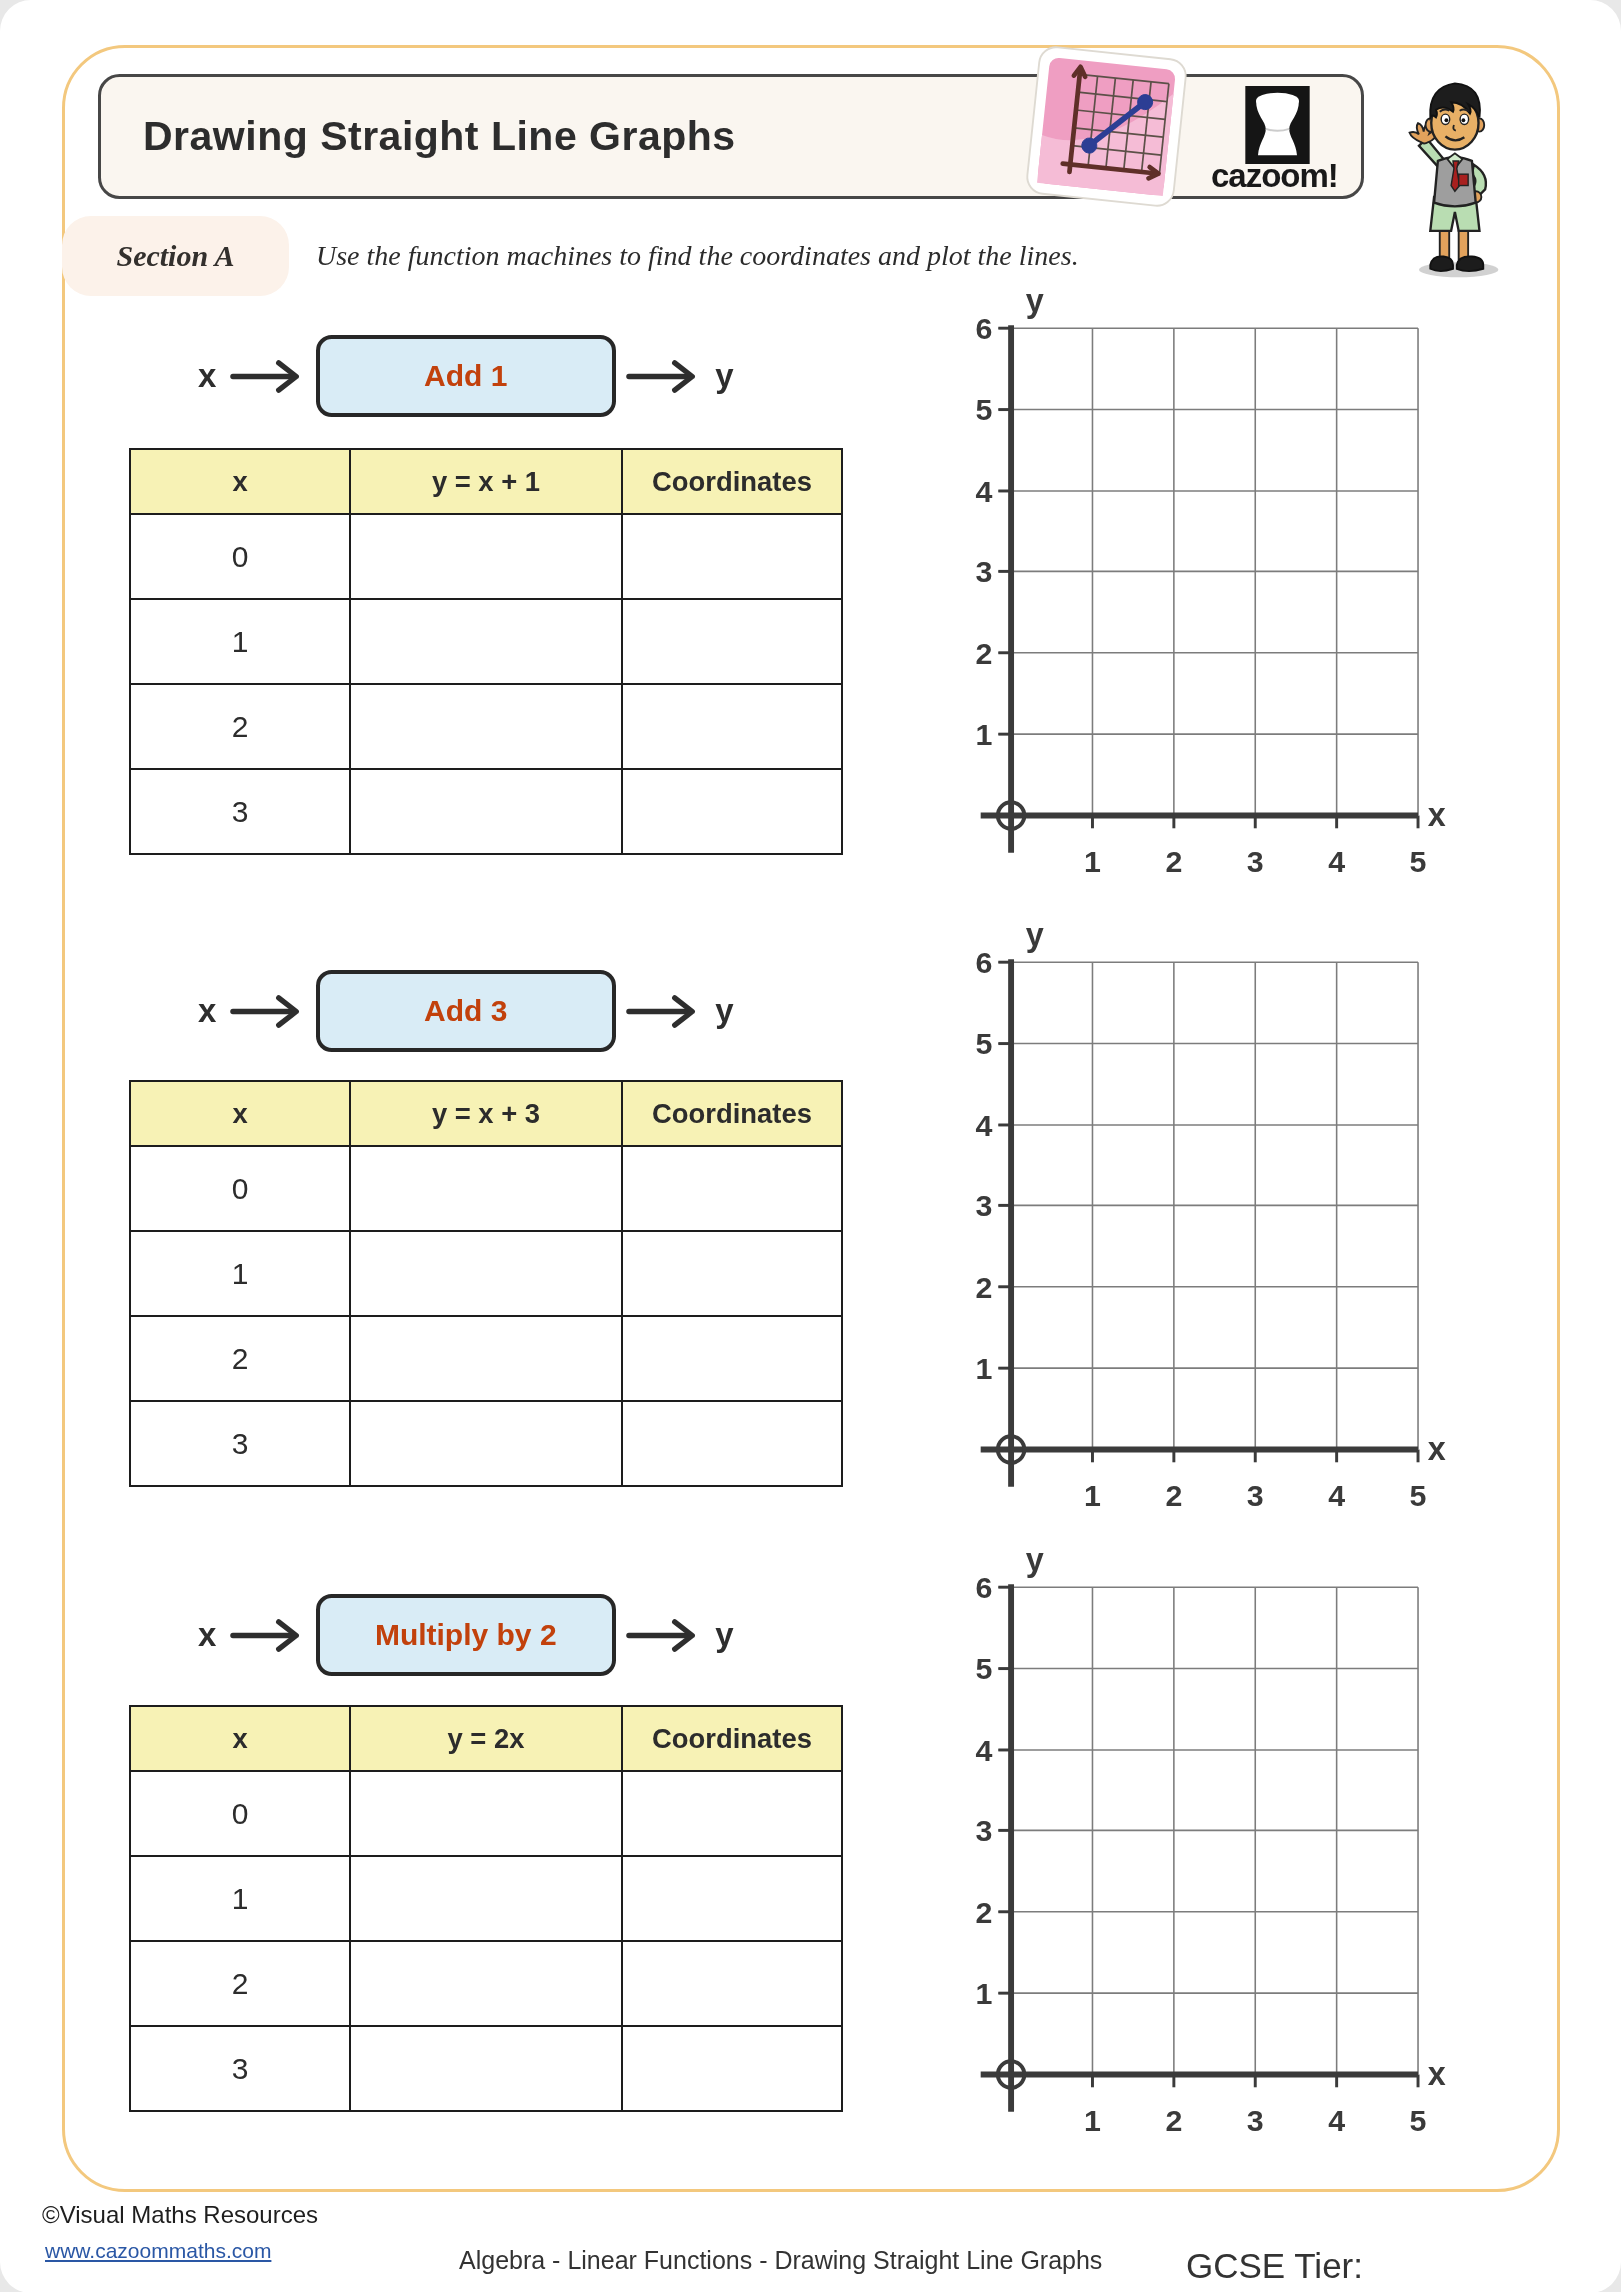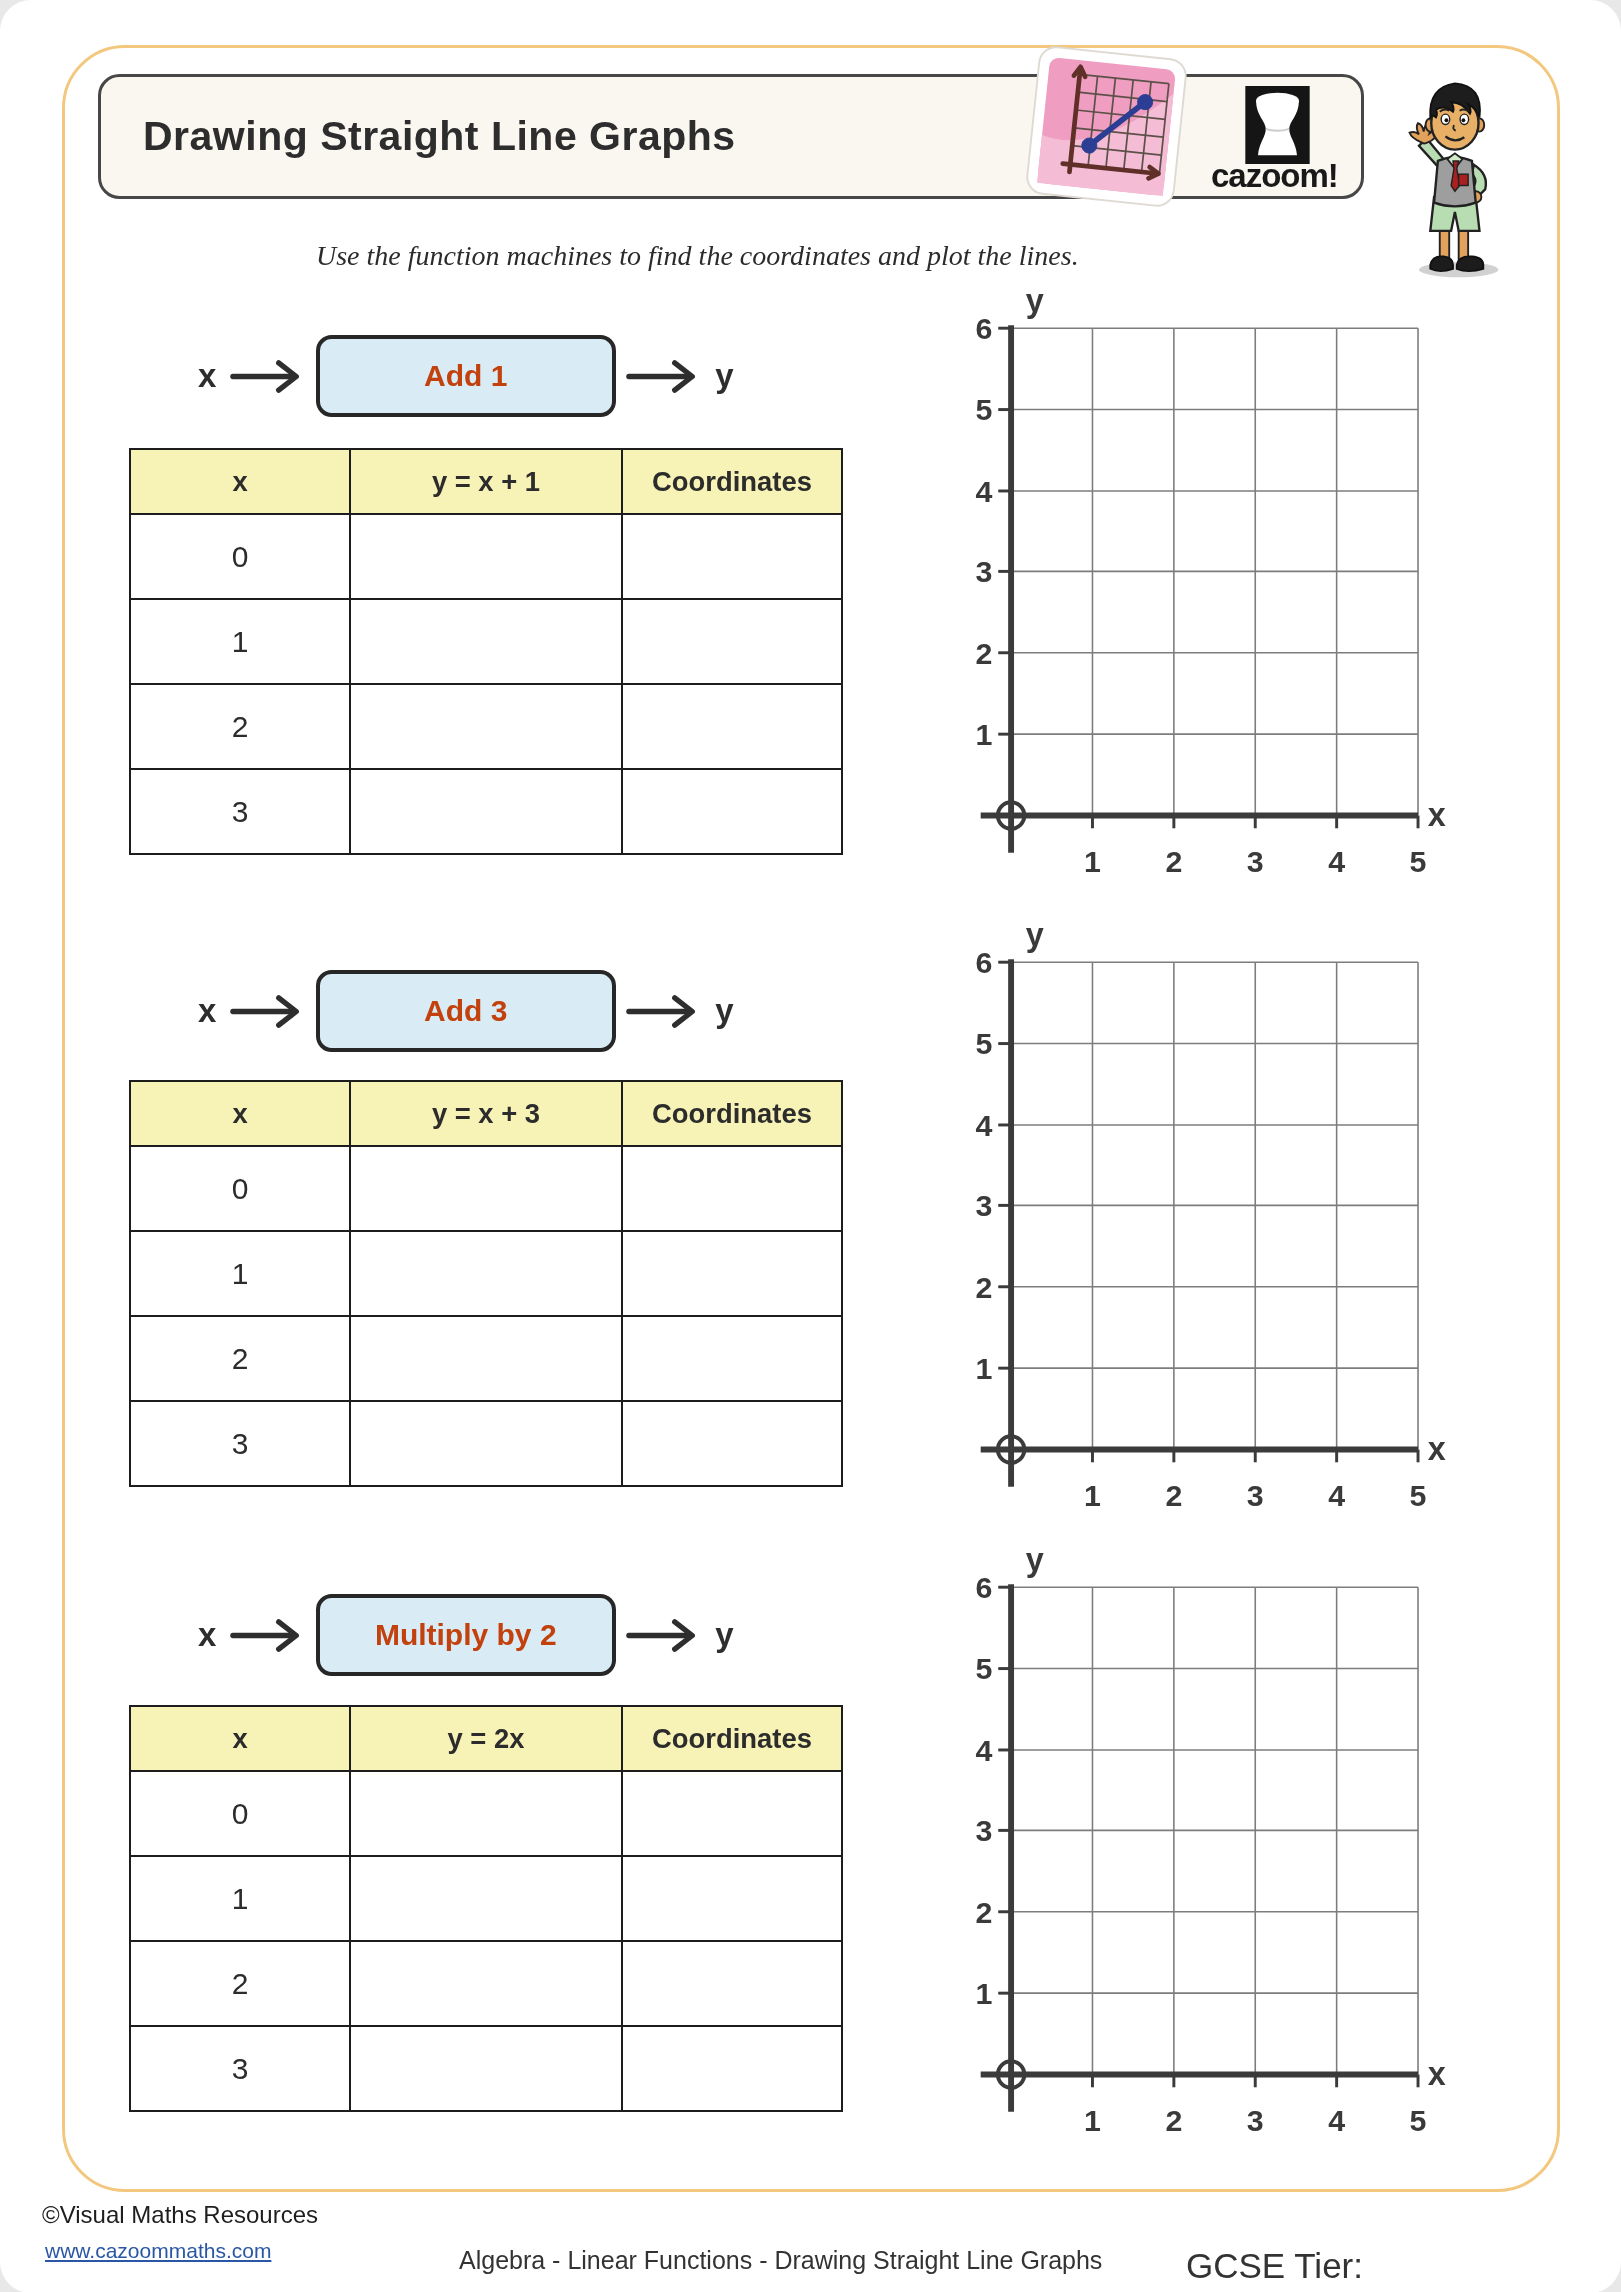--- a/index.html
+++ b/index.html
@@ -145,20 +145,21 @@
       <ellipse cx="72" cy="68" rx="4.5" ry="5.5" fill="#fff" stroke="#222" stroke-width="1.5"></ellipse>
       <circle cx="53" cy="69" r="2" fill="#111"></circle>
         <circle cx="71" cy="69" r="2" fill="#111"></circle>
       <path d="M46 60 q5 -4 10 -1" stroke="#222" stroke-width="2" fill="none"></path>
       <path d="M67 59 q5 -3 10 1" stroke="#222" stroke-width="2" fill="none"></path>
       <path d="M61 74 q-2 5 2 6" stroke="#222" stroke-width="2" fill="none"></path>
       <path d="M52 86 q10 8 20 1" stroke="#222" stroke-width="2.5" fill="none"></path>
     </svg>
   </div>
 
+  <div class="abs badge">Section A</div>
   <div class="abs instruction">Use the function machines to find the coordinates and plot the lines.</div>
 
   <div class="abs machine-row" style="top:335px">
     <span class="io-label">x</span>
     <svg class="arrow-svg" width="76" height="41" viewBox="0 0 78 42">
       <g stroke="#2e2e2e" stroke-width="5.5" fill="none" stroke-linecap="round" stroke-linejoin="round">
         <path d="M3 21 H64"></path>
           <path d="M50 7 L68 21 L50 35"></path>
         </g>
       </svg>

